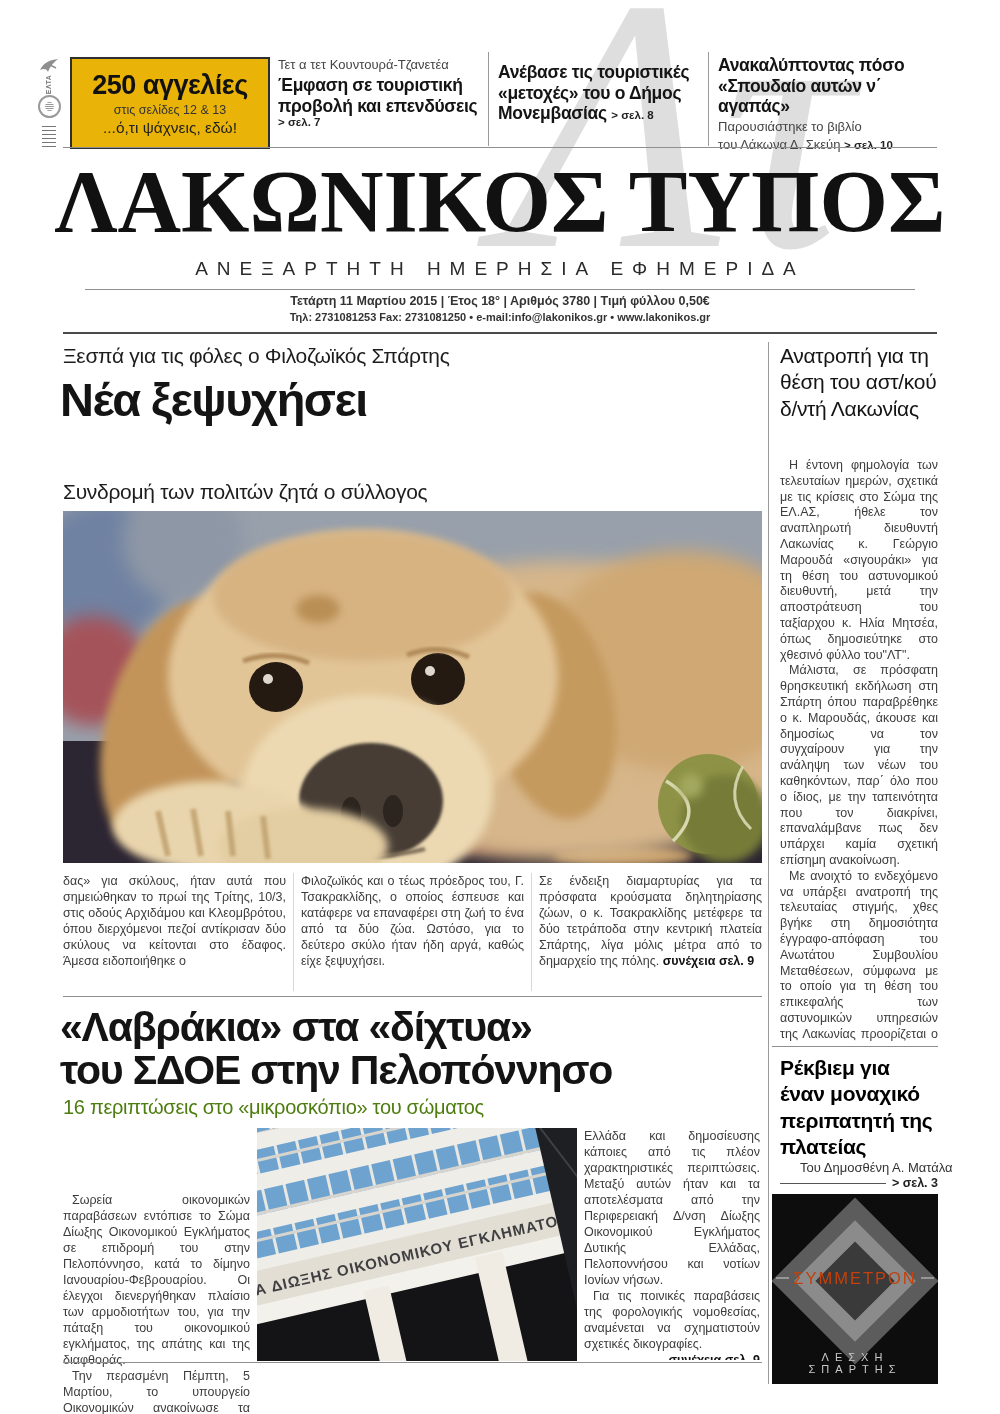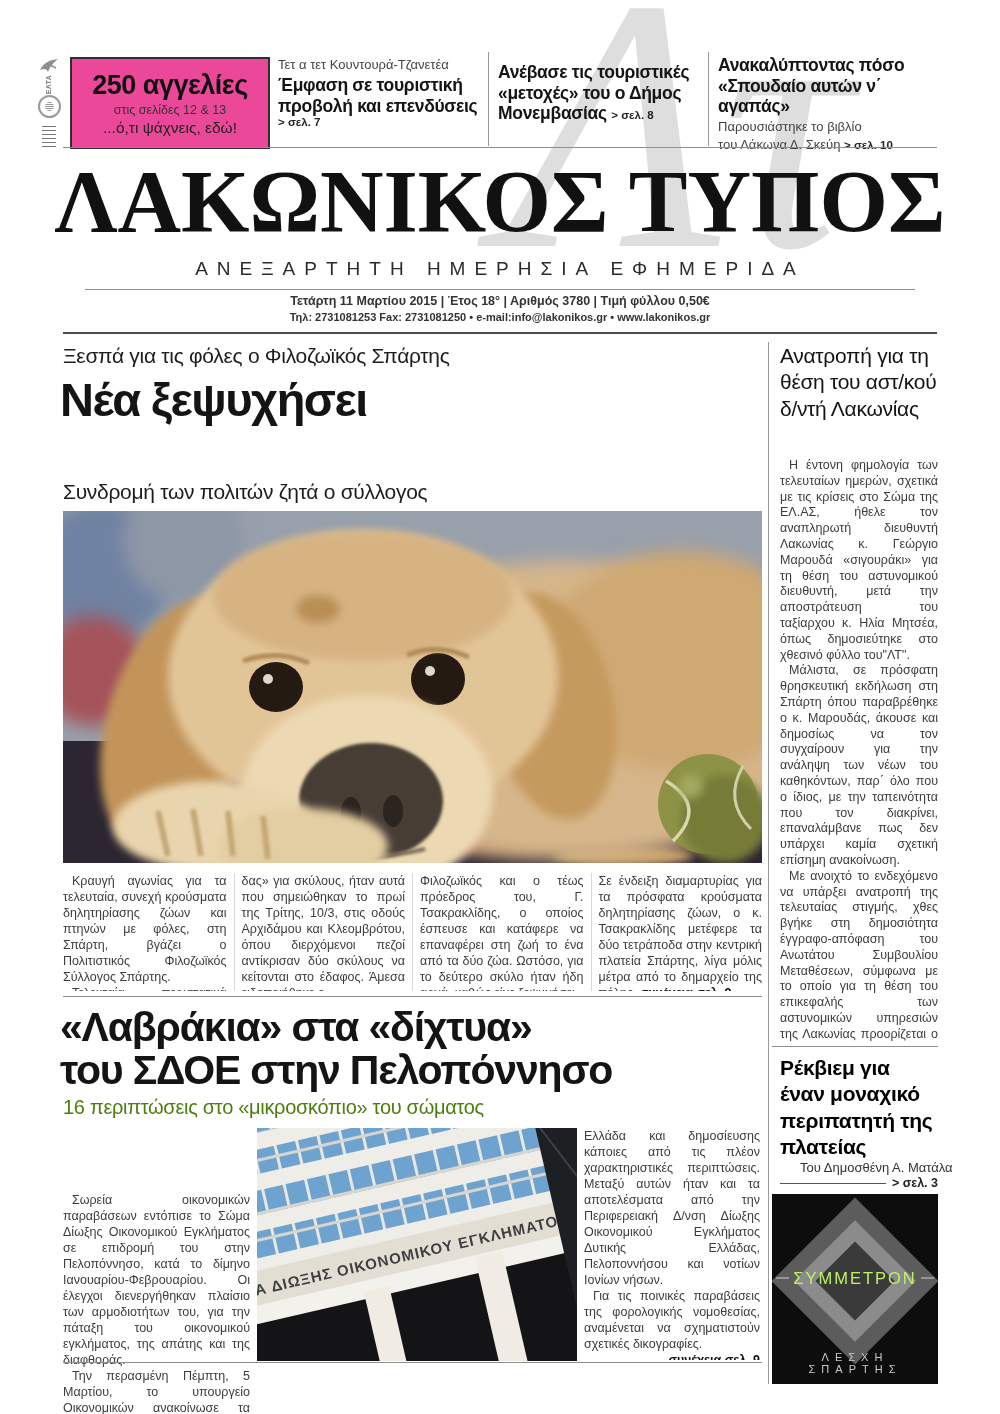--- a/index.html
+++ b/index.html
@@ -16,21 +16,21 @@
   .stamps{left:36px;top:58px;width:26px;height:96px;display:flex;flex-direction:column;
           align-items:center;gap:7px;color:#8a8a8a;}
   .stamp-bird svg{display:block;}
   .stamp-circle{width:19px;height:19px;border:2px solid #9a9a9a;border-radius:50%;
                 display:flex;align-items:center;justify-content:center;}
   .stamp-circle i{width:9px;height:9px;border-radius:50%;background:repeating-linear-gradient(0deg,#999 0 1px,#fff 1px 2px);}
   .stamp-barcode{width:14px;height:22px;background:repeating-linear-gradient(0deg,#777 0 1.5px,#fff 1.5px 4px);}
   .stamp-elta{font-size:7px;font-weight:700;letter-spacing:.5px;transform:rotate(-90deg);color:#777;}
 
   
-  .adbox{left:70px;top:57px;width:196px;height:88px;border:2px solid #2f2f2f;background:#ec4899;
+  .adbox{left:70px;top:57px;width:196px;height:88px;border:2px solid #2f2f2f;background:#eab308;
          display:flex;flex-direction:column;align-items:center;justify-content:center;gap:2px;}
   .adbox .t1{font-size:27px;font-weight:700;color:#111;letter-spacing:-0.5px;}
   .adbox .t2{font-size:12.5px;color:#333;}
   .adbox .t3{font-size:15.5px;color:#222;}
   .teaser{line-height:1.15;}
   .teaser .kick{font-size:13px;color:#444;margin-bottom:2px;}
   .teaser .tt{font-size:17.5px;font-weight:700;color:#141414;letter-spacing:-0.3px;line-height:1.18;}
   .teaser .pg{font-size:11.5px;font-weight:700;color:#222;}
   .teaser .sub{font-size:13px;color:#444;line-height:1.25;margin-top:2px;}
   .vline{width:1px;background:#9a9a9a;}
@@ -86,21 +86,21 @@
   .side-pageline .dash{flex:1;height:1px;background:#555;}
   .side-pageline .pg{font-size:12.5px;font-weight:700;color:#222;}
 
   
   .ad{left:772px;top:1194px;width:166px;height:190px;background:#0d0d0d;overflow:hidden;}
   .diam{position:absolute;left:50%;top:46%;transform:translate(-50%,-50%) rotate(45deg);}
   .d1{width:118px;height:118px;background:#5c5c5c;}
   .d2{width:86px;height:86px;background:#8b8b8b;}
   .d3{width:56px;height:56px;background:#3a3a3a;}
   .ad-titlerow{position:absolute;left:4px;right:4px;top:44%;transform:translateY(-50%);
-               display:flex;align-items:center;gap:4px;color:#bef264;}
+               display:flex;align-items:center;gap:4px;color:#c2410c;}
   .ad-titlerow .dash{flex:1;height:1px;background:#cfcfcf;}
   .ad-title{font-size:16.5px;letter-spacing:2px;font-weight:400;}
   .ad-tag{position:absolute;left:0;right:0;bottom:9px;text-align:center;font-size:11px;
           letter-spacing:6px;color:#c9c9c9;}
 
   .rule-under-sub{left:85px;top:289px;width:830px;}
   .rule-main{left:63px;top:332px;width:874px;height:2px;background:#4a4a4a;}
   .rule-mid{left:63px;top:996px;width:699px;}
   .rule-top{left:63px;top:147px;width:874px;}
   .rule-bottom{left:63px;top:1362px;width:699px;}
@@ -223,24 +223,20 @@
 
       <circle cx="645" cy="293" r="50" fill="#8d9246"></circle>
       <circle cx="662" cy="308" r="44" fill="#767c39" filter="url(#b3)"></circle>
       <path d="M603 270 Q645 295 610 330" stroke="#d7d8ae" stroke-width="3.5" fill="none"></path>
       <path d="M680 255 Q660 290 688 318" stroke="#cfd0a5" stroke-width="3" fill="none"></path>
       <circle cx="628" cy="275" r="12" fill="#a3a85e" filter="url(#b3)"></circle>
     </svg>
   </div>
 
   <div class="abs layer cols">
-    <div class="col">
-      <p>Κραυγή αγωνίας για τα τελευταία, συνεχή κρούσματα δηλητηρίασης ζώων και πτηνών με φόλες, στη Σπάρτη, βγάζει ο Πολιτιστικός Φιλοζωϊκός Σύλλογος Σπάρτης.</p>
-      <p>Τελευταία περιστατικά «παγί-</p>
-    </div>
     <div class="col">
       <p style="text-indent:0">δας» για σκύλους, ήταν αυτά που σημειώθηκαν το πρωί της Τρίτης, 10/3, στις οδούς Αρχιδάμου και Κλεομβρότου, όπου διερχόμενοι πεζοί αντίκρισαν δύο σκύλους να κείτονται στο έδαφος. Άμεσα ειδοποιήθηκε ο</p>
     </div>
     <div class="col">
       <p style="text-indent:0">Φιλοζωϊκός και ο τέως πρόεδρος του, Γ. Τσακρακλίδης, ο οποίος έσπευσε και κατάφερε να επαναφέρει στη ζωή το ένα από τα δύο ζώα. Ωστόσο, για το δεύτερο σκύλο ήταν ήδη αργά, καθώς είχε ξεψυχήσει.</p>
     </div>
     <div class="col">
       <p style="text-indent:0">
         <span>Σε ένδειξη διαμαρτυρίας για τα πρόσφατα κρούσματα δηλητηρίασης ζώων, ο κ. Τσακρακλίδης μετέφερε τα δύο τετράποδα στην κεντρική πλατεία Σπάρτης, λίγα μόλις μέτρα από το δημαρχείο της πόλης.</span>
         <span class="cont">συνέχεια σελ. 9</span>

